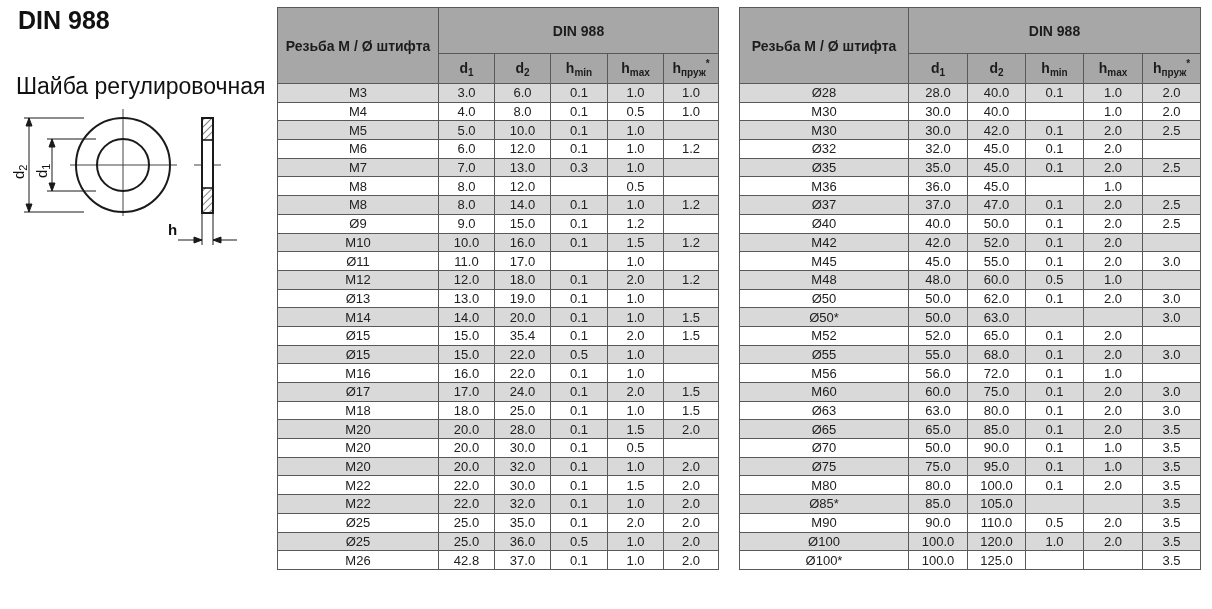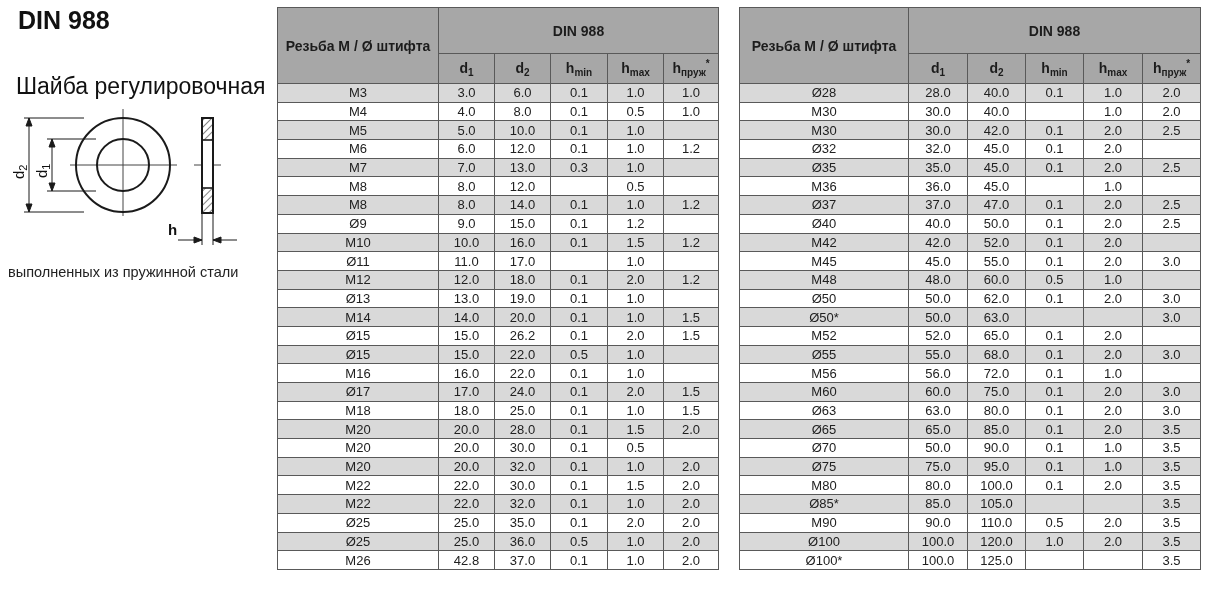--- a/index.html
+++ b/index.html
@@ -81,21 +81,20 @@
       <line x1="213" y1="110" x2="213" y2="142"></line>
       <line x1="178" y1="137" x2="202" y2="137"></line>
       <line x1="213" y1="137" x2="237" y2="137"></line>
       <polygon points="202,137 194,134 194,140" fill="#1a1a1a"></polygon>
       <polygon points="213,137 221,134 221,140" fill="#1a1a1a"></polygon>
     </g>
     <text x="168" y="132" font-size="15" font-weight="bold" fill="#111" font-family="Liberation Sans, sans-serif">h</text>
   </svg>
 
   <div class="footnote">
-    <div>выполненных из пружинной стали</div>
   </div>
 
   <table class="spec t1">
     <colgroup>
         <col style="width:161px">
         <col style="width:56px">
         <col style="width:56px">
         <col style="width:57px">
         <col style="width:56px">
         <col style="width:55px">
@@ -214,21 +213,21 @@
           <td>M14</td>
           <td>14.0</td>
           <td>20.0</td>
           <td>0.1</td>
           <td>1.0</td>
           <td>1.5</td>
         </tr>
         <tr>
           <td>Ø15</td>
           <td>15.0</td>
-          <td>26.2</td>
+          <td>35.4</td>
           <td>0.1</td>
           <td>2.0</td>
           <td>1.5</td>
         </tr>
         <tr>
           <td>Ø15</td>
           <td>15.0</td>
           <td>22.0</td>
           <td>0.5</td>
           <td>1.0</td>

